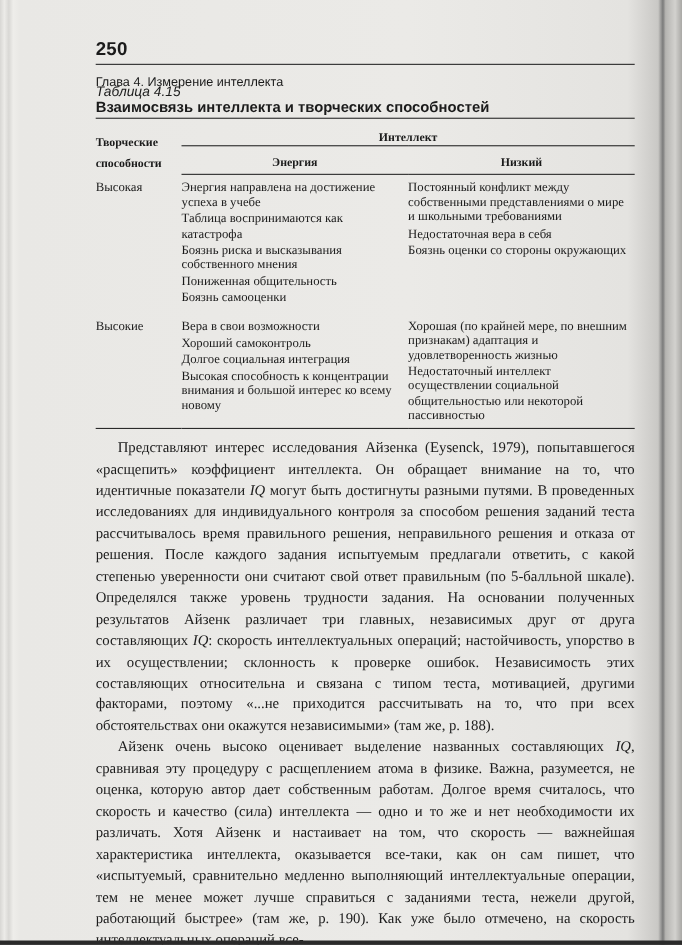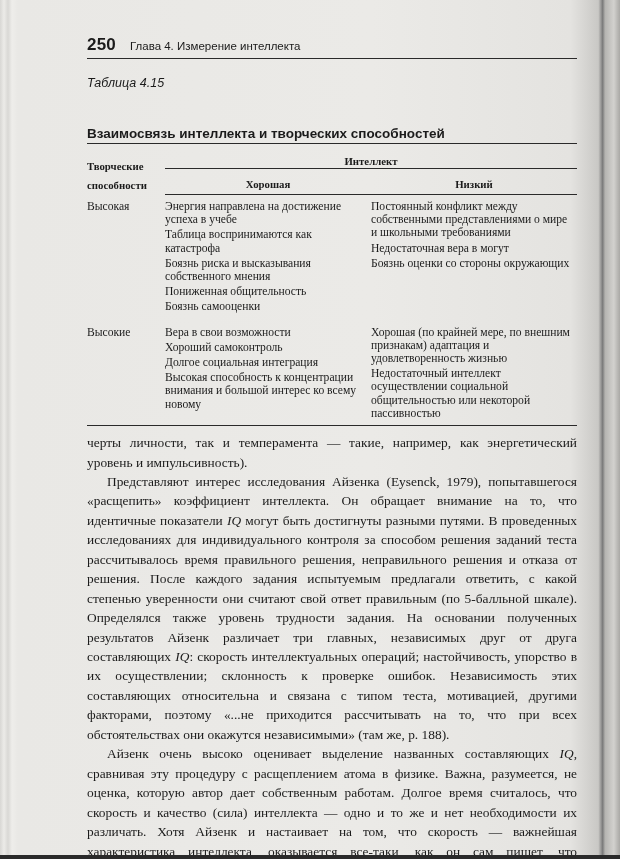--- a/index.html
+++ b/index.html
@@ -13,40 +13,40 @@
     position: absolute; left: 0; top: 0; width: 620px; height: 859px;
     background: linear-gradient(90deg, #d8d7d4 0px, #ecebe8 4px, #d9d8d5 8px, #eeedea 12px, #e9e8e5 18px, #ebeae7 60%, #e4e3e0 92%, #c9c8c5 96.5%, #7a7a7a 97.2%, #b5b4b1 97.6%, #d2d1ce 99%, #a9a8a5 100%);
   }
   .bottom-edge {
     position: absolute; left: 0; right: 0; bottom: 0; height: 4px; background: #2a2a2a;
   }
   .content { position: absolute; left: 87px; top: 35px; width: 490px; }
 
   .running-head {
     display: flex; align-items: baseline; gap: 14px;
-    border-bottom: 1.5px solid #2a2a2a; padding-bottom: 3px; height: 20px;
+    border-bottom: 1.5px solid #2a2a2a; padding-bottom: 3px; height: 20px; flex-direction: column;
   }
   .page-number {
     font-family: "Liberation Sans", "DejaVu Sans", sans-serif;
     font-weight: bold; font-size: 17px; letter-spacing: 0.2px;
   }
   .chapter-title {
     font-family: "Liberation Sans", "DejaVu Sans", sans-serif;
     font-size: 11.5px;
   }
 
   .table-label {
     margin-top: 17px;
     font-family: "Liberation Sans", "DejaVu Sans", sans-serif;
     font-style: italic; font-size: 12.5px; line-height: 14px;
   }
   .table-title {
     font-family: "Liberation Sans", "DejaVu Sans", sans-serif;
     font-weight: bold; font-size: 13.5px; line-height: 15px;
-    padding-bottom: 2px; border-bottom: 1.5px solid #2a2a2a; margin-top: 36px;
+    padding-bottom: 2px; border-bottom: 1.5px solid #2a2a2a;
   }
 
   table.t {
     width: 100%; border-collapse: collapse; font-size: 11.6px; line-height: 13.2px;
     margin-top: 4px;
   }
   table.t th {
     font-weight: bold; font-size: 10.8px; padding: 0; vertical-align: bottom;
   }
   .th-left { text-align: left; width: 78px; line-height: 19px; padding-top: 2px !important; }
@@ -87,57 +87,56 @@
     <table class="t">
       <thead>
         <tr class="head1">
           <th class="th-left" rowspan="2">
             <div>Творческие</div>
             <div>способности</div>
           </th>
           <th class="th-intellect" colspan="2">Интеллект</th>
         </tr>
         <tr class="head2">
-          <th class="th-high">Хорошая</th>
+          <th class="th-high">Энергия</th>
           <th class="th-low">Низкий</th>
         </tr>
       </thead>
       <tbody>
         <tr class="row-low">
           <td class="row-label">Высокая</td>
           <td class="cell">
             <div class="item">Энергия направлена на достижение успеха в учебе</div>
             <div class="item">Таблица воспринимаются как катастрофа</div>
             <div class="item">Боязнь риска и высказывания собственного мнения</div>
             <div class="item">Пониженная общительность</div>
             <div class="item">Боязнь самооценки</div>
           </td>
           <td class="cell">
             <div class="item">Постоянный конфликт между собственными представлениями о мире и школьными требованиями</div>
-            <div class="item">Недостаточная вера в могут</div>
+            <div class="item">Недостаточная вера в себя</div>
             <div class="item">Боязнь оценки со стороны окружающих</div>
           </td>
         </tr>
         <tr class="row-high">
           <td class="row-label">Высокие</td>
           <td class="cell">
             <div class="item">Вера в свои возможности</div>
             <div class="item">Хороший самоконтроль</div>
             <div class="item">Долгое социальная интеграция</div>
             <div class="item">Высокая способность к концентрации внимания и большой интерес ко всему новому</div>
           </td>
           <td class="cell">
             <div class="item">Хорошая (по крайней мере, по внешним признакам) адаптация и удовлетворенность жизнью</div>
             <div class="item">Недостаточный интеллект осуществлении социальной общительностью или некоторой пассивностью</div>
           </td>
         </tr>
       </tbody>
     </table>
 
     <div class="body-text">
-      <p>черты личности, так и темперамента — такие, например, как энергетический уровень и импульсивность).</p>
       <p class="indent"><span>Представляют интерес исследования Айзенка (Eysenck, 1979), попытавшегося «расщепить» коэффициент интеллекта. Он обращает внимание на то, что идентичные показатели </span><em>IQ</em><span> могут быть достигнуты разными путями. В проведенных исследованиях для индивидуального контроля за способом решения заданий теста рассчитывалось время правильного решения, неправильного решения и отказа от решения. После каждого задания испытуемым предлагали ответить, с какой степенью уверенности они считают свой ответ правильным (по 5-балльной шкале). Определялся также уровень трудности задания. На основании полученных результатов Айзенк различает три главных, независимых друг от друга составляющих </span><em>IQ</em><span>: скорость интеллектуальных операций; настойчивость, упорство в их осуществлении; склонность к проверке ошибок. Независимость этих составляющих относительна и связана с типом теста, мотивацией, другими факторами, поэтому «...не приходится рассчитывать на то, что при всех обстоятельствах они окажутся независимыми» (там же, р. 188).</span></p>
       <p class="indent"><span>Айзенк очень высоко оценивает выделение названных составляющих </span><em>IQ</em><span>, сравнивая эту процедуру с расщеплением атома в физике. Важна, разумеется, не оценка, которую автор дает собственным работам. Долгое время считалось, что скорость и качество (сила) интеллекта — одно и то же и нет необходимости их различать. Хотя Айзенк и настаивает на том, что скорость — важнейшая характеристика интеллекта, оказывается все-таки, как он сам пишет, что «испытуемый, сравнительно медленно выполняющий интеллектуальные операции, тем не менее может лучше справиться с заданиями теста, нежели другой, работающий быстрее» (там же, р. 190). Как уже было отмечено, на скорость интеллектуальных операций все-</span></p>
     </div>
 
   </div>
   <div class="bottom-edge"></div>
 </div>
 
 </body></html>

